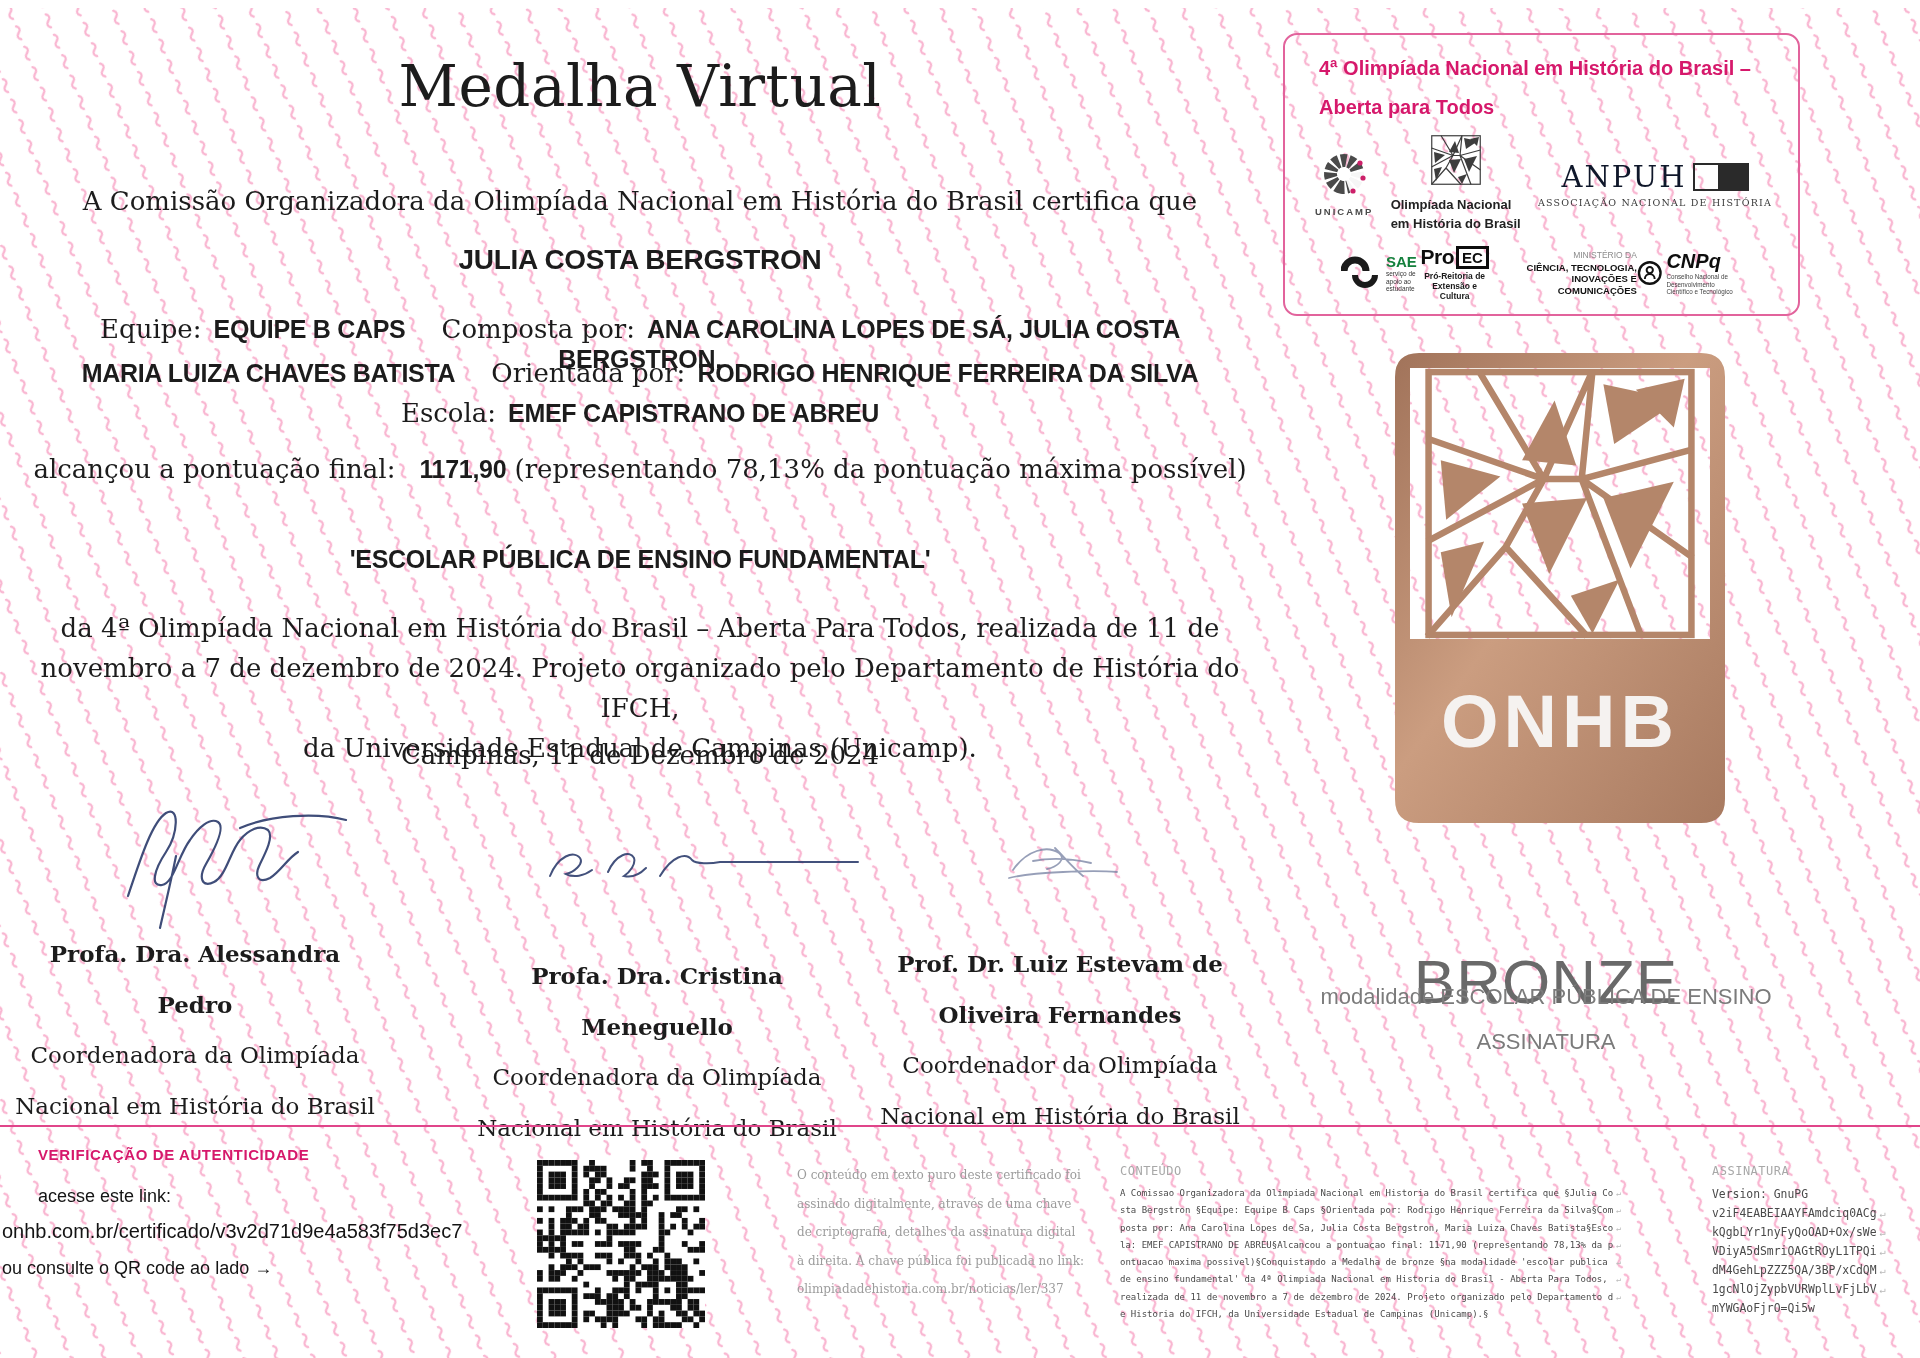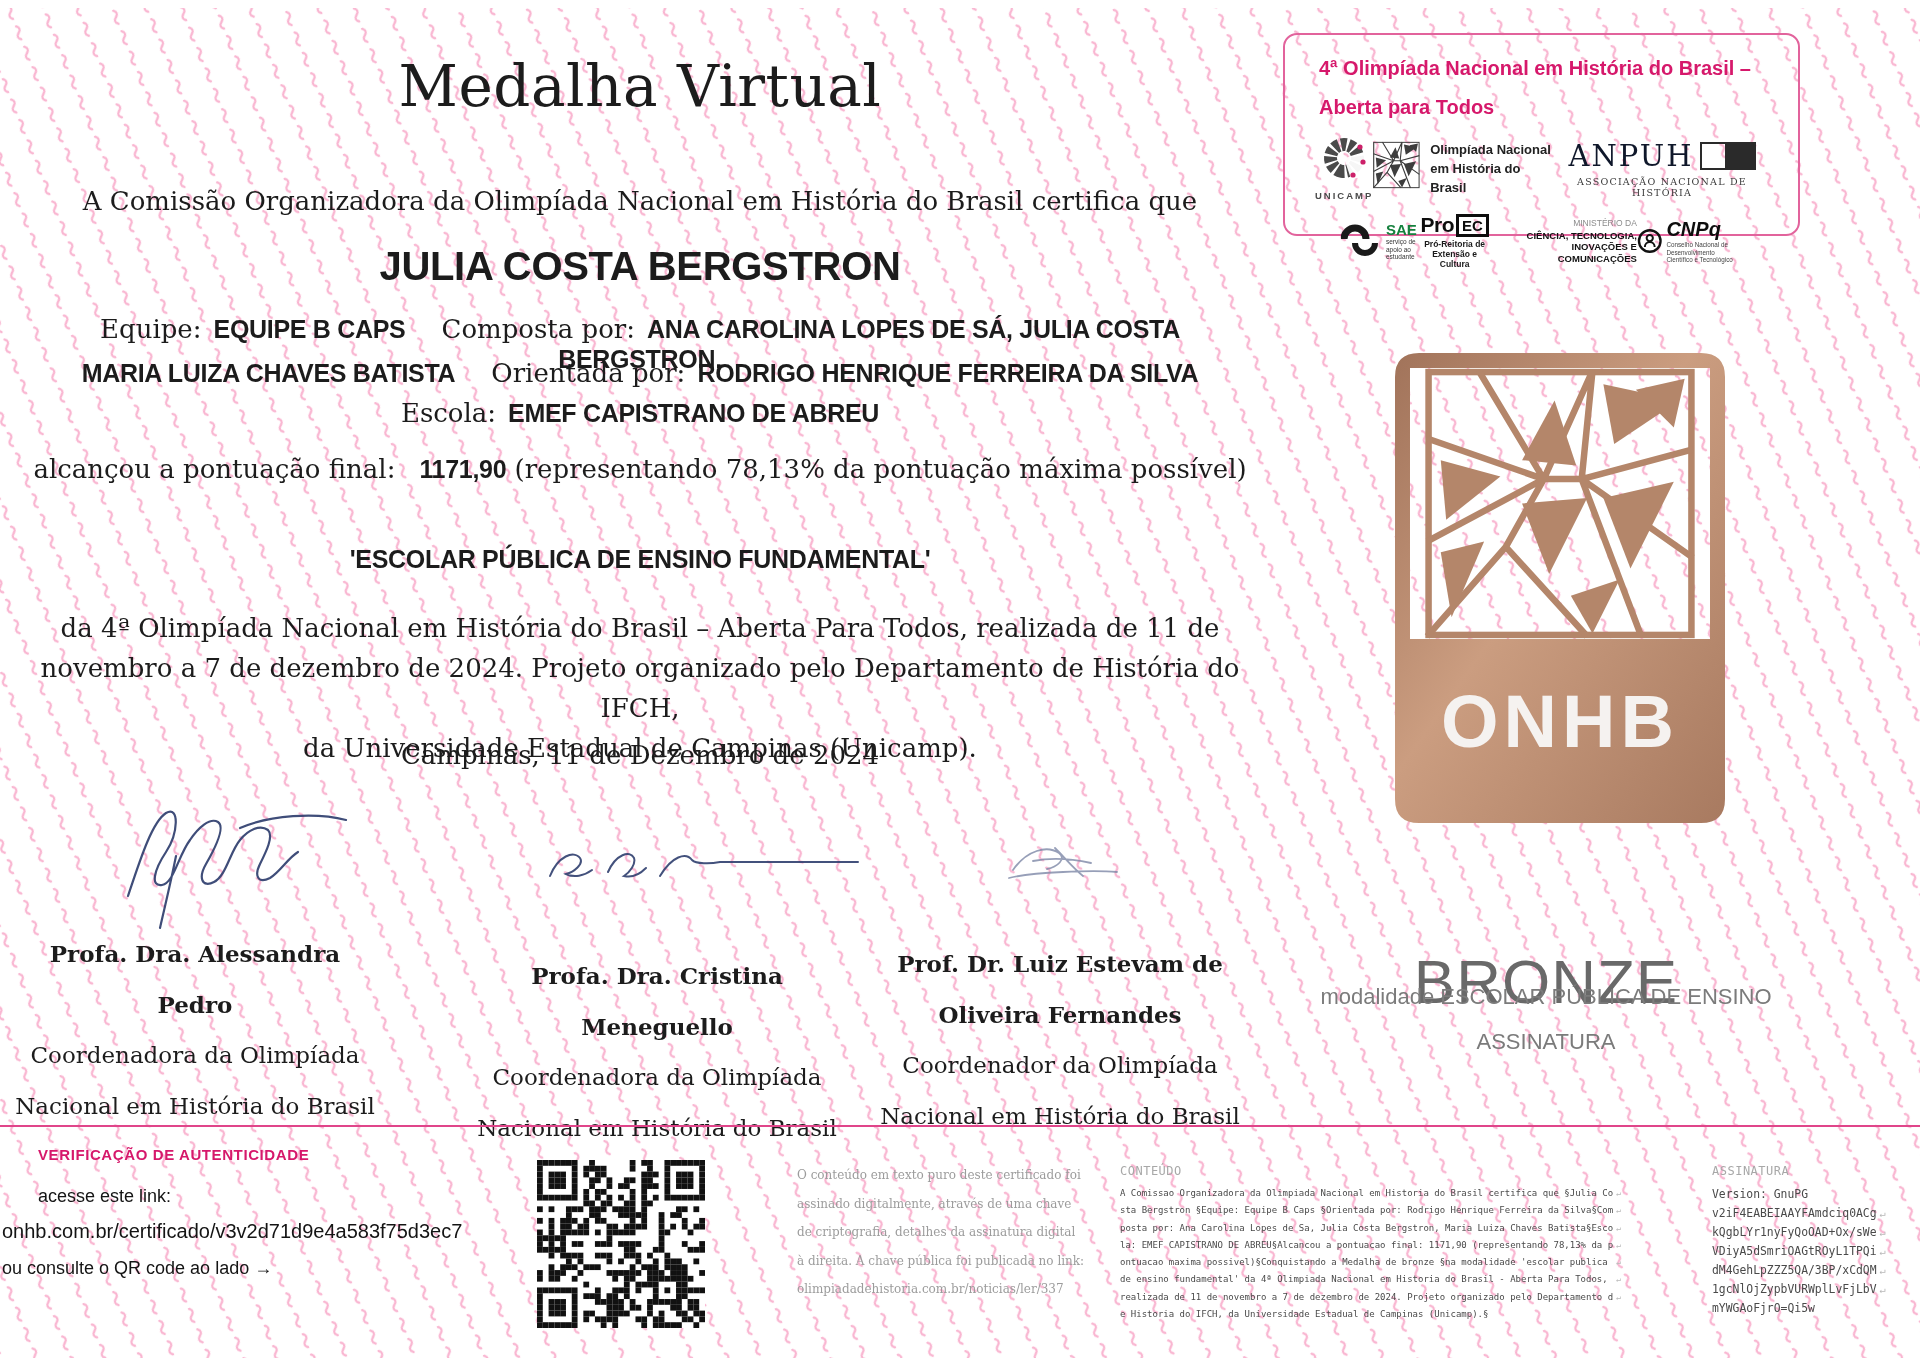--- a/index.html
+++ b/index.html
@@ -18,29 +18,29 @@
   .bodyline{position:absolute;left:0;width:100%;font-size:26px;}
   .bval{font-family:"Liberation Sans","DejaVu Sans",sans-serif;font-weight:700;font-size:25px;letter-spacing:-0.3px;}
   .gap{display:inline-block;width:36px;}
   .gap-s{display:inline-block;width:12px;}
   .desc div{line-height:40px;}
   .sign-col{position:absolute;text-align:center;font-size:23px;line-height:51px;}
   .sign-col .sname{font-weight:700;}
   .sig-svg{position:absolute;}
 
   
-  .hbox{left:1283px;top:25px;width:517px;height:203px;border:2px solid #e2639c;border-radius:14px;box-sizing:border-box;}
+  .hbox{left:1283px;top:25px;width:517px;height:283px;border:2px solid #e2639c;border-radius:14px;box-sizing:border-box;}
   .hbox-title{margin:14px 10px 0 34px;font-size:20px;font-weight:700;color:#d6186b;line-height:39px;
               font-family:"Liberation Sans","DejaVu Sans",sans-serif;}
   .logo-row1{display:flex;align-items:center;justify-content:space-between;margin:8px 26px 0 30px;}
   .logo-row2{display:flex;align-items:center;justify-content:space-between;margin:12px 22px 0 56px;}
   .lg-unicamp{text-align:center;}
   .lg-unicamp .cap{font-size:9.5px;font-weight:700;letter-spacing:2px;color:#4a4a4a;
                    font-family:"Liberation Sans","DejaVu Sans",sans-serif;margin-top:1px;}
-  .lg-onhb{display:flex;gap:10px;}
+  .lg-onhb{display:flex;align-items:center;gap:10px;flex-direction:column;}
   .lg-onhb .lbl{font-size:13px;font-weight:700;color:#222;line-height:19px;
                 font-family:"Liberation Sans","DejaVu Sans",sans-serif;}
   .lg-anpuh{text-align:center;}
   .lg-anpuh .nm{font-family:"DejaVu Serif",serif;font-size:29px;letter-spacing:2px;color:#0f172a;display:flex;align-items:center;gap:6px;justify-content:center;}
   .lg-anpuh .bx{display:inline-block;width:52px;height:24px;border:2px solid #2a2a2a;position:relative;}
   .lg-anpuh .bx i{position:absolute;right:0;top:0;width:55%;height:100%;background:#2a2a2a;}
   .lg-anpuh .sub{font-family:"DejaVu Serif",serif;font-size:9.5px;letter-spacing:1.2px;color:#3a3a3a;margin-top:3px;}
   .lg-sae{display:flex;align-items:center;gap:5px;}
   .lg-sae .t1{font-size:15px;font-weight:800;color:#15803d;font-family:"Liberation Sans",sans-serif;}
   .lg-sae .t2{font-size:6.5px;line-height:7.5px;color:#333;font-family:"Liberation Sans",sans-serif;}
@@ -109,21 +109,21 @@
           <path d="M78 8 L96 4 L92 22 Z"></path>
         </g>
       </symbol>
     </defs>
     <rect width="1920" height="1358" fill="url(#sq)" opacity="0.85"></rect>
   </svg>
 
   <div class="layer main-col" style="height:1100px;">
     <div class="title center">Medalha Virtual</div>
     <div class="intro center">A Comissão Organizadora da Olimpíada Nacional em História do Brasil certifica que</div>
-    <div class="recipient center bval" style="font-size:40px;">JULIA COSTA BERGSTRON</div>
+    <div class="recipient center bval" style="font-size:28px;">JULIA COSTA BERGSTRON</div>
 
     <div class="bodyline center" style="top:306px;">
       <span>Equipe:</span><span class="gap-s"></span><span class="bval">EQUIPE B CAPS</span><span class="gap"></span><span>Composta por:</span><span class="gap-s"></span><span class="bval">ANA CAROLINA LOPES DE SÁ, JULIA COSTA BERGSTRON,</span>
     </div>
     <div class="bodyline center" style="top:350px;">
       <span class="bval">MARIA LUIZA CHAVES BATISTA</span><span class="gap"></span><span>Orientada por:</span><span class="gap-s"></span><span class="bval">RODRIGO HENRIQUE FERREIRA DA SILVA</span>
     </div>
     <div class="bodyline center" style="top:390px;">
       <span>Escola:</span><span class="gap-s"></span><span class="bval">EMEF CAPISTRANO DE ABREU</span>
     </div>

